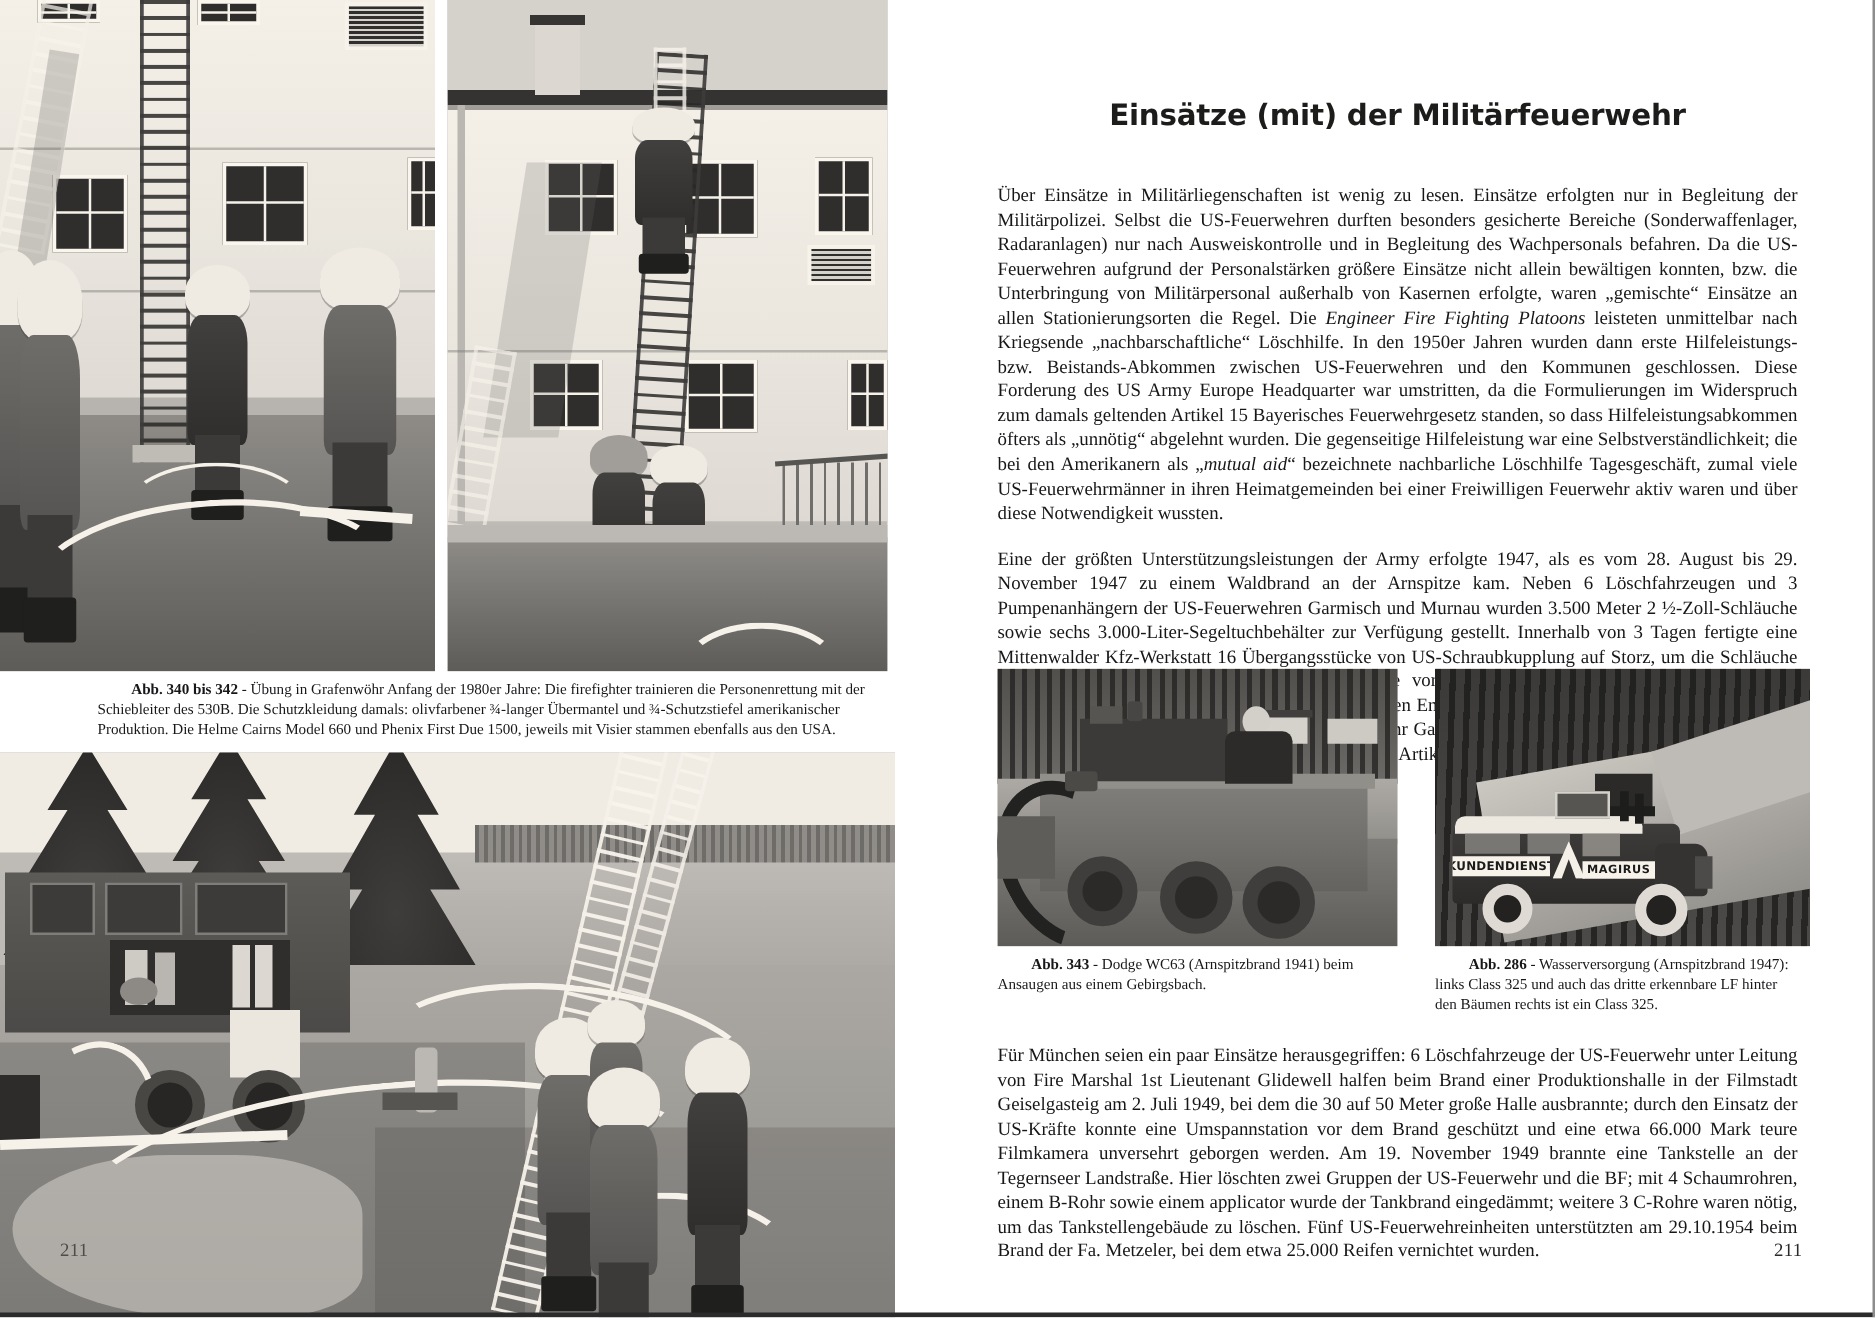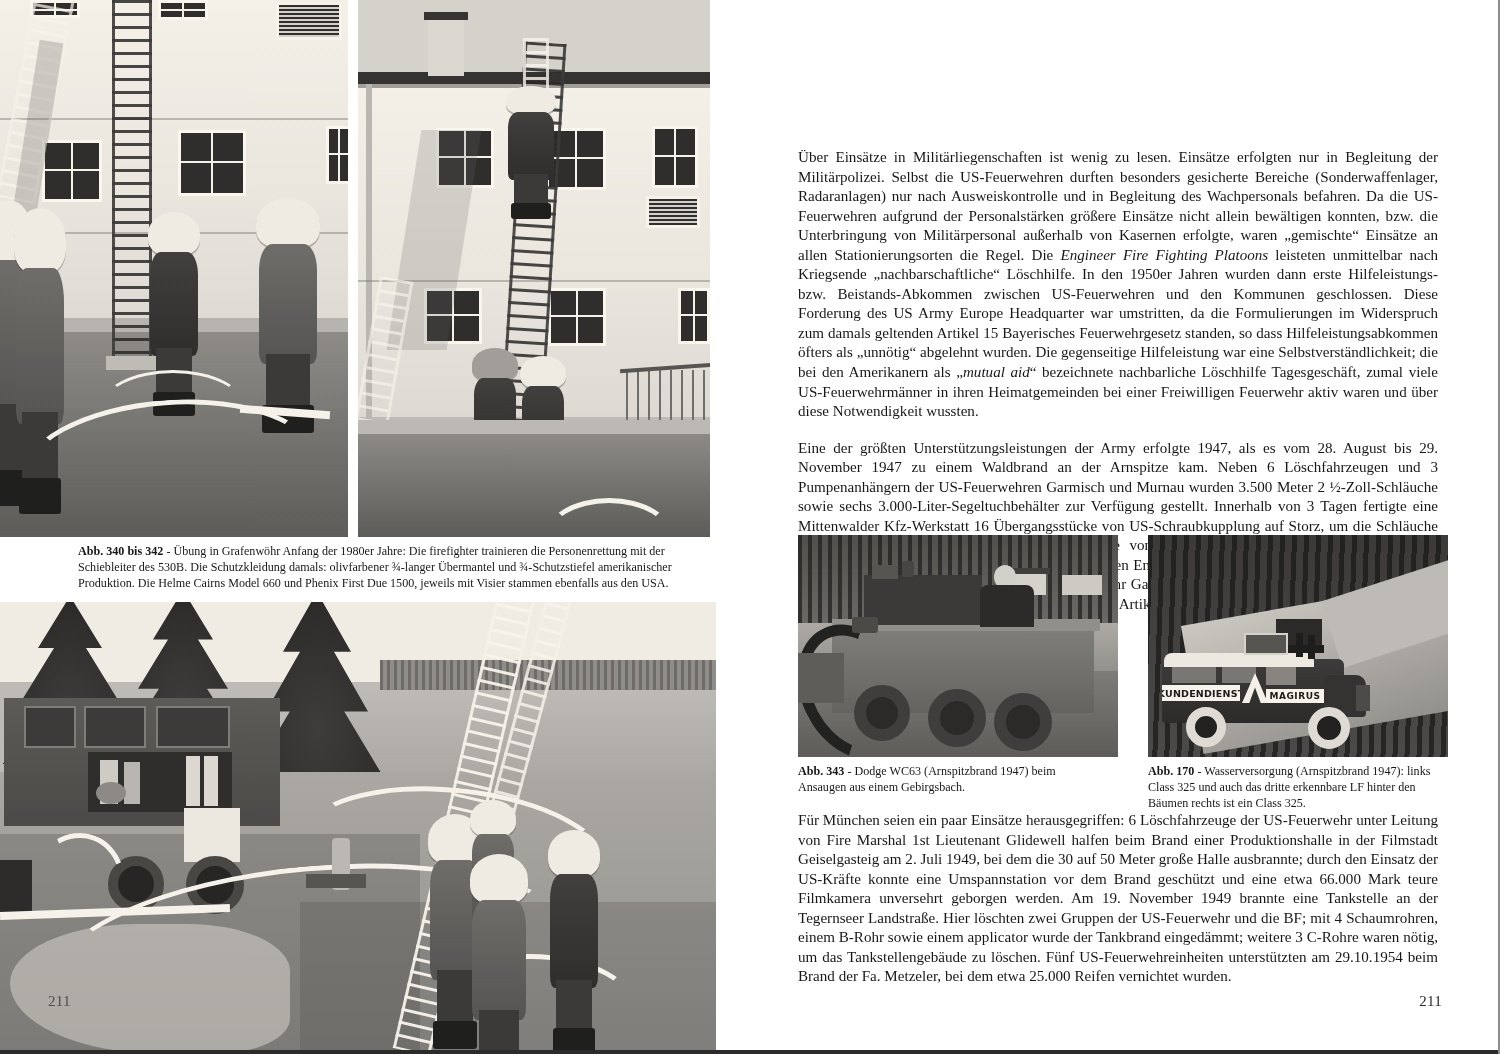--- a/index.html
+++ b/index.html
@@ -174,21 +174,21 @@
   p.body:last-child { margin-bottom: 0; }
 
   .caption {
     position: absolute;
     font-family: "Liberation Serif", serif;
     font-size: 12.1px;
     line-height: 16.1px;
     color: #17171a;
     text-align: left;
   }
-  .caption b { font-weight: bold; }
+  .caption b { font-weight: bold; margin-left: 27px; }
 
   em.ital { font-style: italic; }
 
   
   .van-band {
     position:absolute;
     background:#f0ede5;
     display:flex;
     align-items:center;
     color:#1b1a18;
@@ -387,20 +387,21 @@
     <div class="ff" style="left:548px;top:228px;width:52px;height:220px;">
       <div class="helmet"></div>
         <div class="coat dk"></div>
         <div class="legs"></div>
         <div class="boots"></div>
     </div>
   </div>
 
   <div class="page-num left">211</div>
 
+  <div class="chapter-title">Einsätze (mit) der Militärfeuerwehr</div>
 
   <div class="col" style="left:798px; top:148px; width:640px;">
     <p class="body">
       <span>Über Einsätze in Militärliegenschaften ist wenig zu lesen. Einsätze erfolgten nur in Begleitung der Militärpolizei. Selbst die US-Feuerwehren durften besonders gesicherte Bereiche (Sonderwaffenlager, Radaranlagen) nur nach Ausweiskontrolle und in Begleitung des Wachpersonals befahren. Da die US-Feuerwehren aufgrund der Personalstärken größere Einsätze nicht allein bewältigen konnten, bzw. die Unterbringung von Militärpersonal außerhalb von Kasernen erfolgte, waren „gemischte“ Einsätze an allen Stationierungsorten die Regel. Die </span><em class="ital">Engineer Fire Fighting Platoons</em><span> leisteten unmittelbar nach Kriegsende „nachbarschaftliche“ Löschhilfe. In den 1950er Jahren wurden dann erste Hilfeleistungs- bzw. Beistands-Abkommen zwischen US-Feuerwehren und den Kommunen geschlossen. Diese Forderung des US Army Europe Headquarter war umstritten, da die Formulierungen im Widerspruch zum damals geltenden Artikel 15 Bayerisches Feuerwehrgesetz standen, so dass Hilfeleistungsabkommen öfters als „unnötig“ abgelehnt wurden. Die gegenseitige Hilfeleistung war  eine Selbstverständlichkeit; die bei den Amerikanern als „</span><em class="ital">mutual aid</em><span>“ bezeichnete nachbarliche Löschhilfe Tagesgeschäft, zumal viele US-Feuerwehrmänner in ihren Heimatgemeinden bei einer Freiwilligen Feuerwehr aktiv waren und über diese Notwendigkeit wussten.</span>
     </p>
     <p class="body">Eine der größten Unterstützungsleistungen der Army erfolgte 1947, als es vom 28. August bis 29. November 1947 zu einem Waldbrand an der Arnspitze kam. Neben 6 Löschfahrzeugen und 3 Pumpenanhängern der US-Feuerwehren Garmisch und Murnau wurden 3.500 Meter 2 ½-Zoll-Schläuche sowie sechs 3.000-Liter-Segeltuchbehälter zur Verfügung gestellt. Innerhalb von 3 Tagen fertigte eine Mittenwalder Kfz-Werkstatt 16 Übergangsstücke von US-Schraubkupplung auf Storz, um die Schläuche nutzen zu können. Die Brandbekämpfung wurde von täglich um die 500 Feuerwehrkräften aus Deutschland und Tirol unter heute kaum vorstellbaren Entbehrungen übernommen. Im Anschluss an den Einsatz organisierte der Fire Chief der US-Feuerwehr Garmisch, Captain Taylor, Bier und Zigaretten für die Hilfskräfte – damals absoluter Luxus, denn diese Artikel waren kaum erhältlich.</p>
   </div>
 
   <div class="photo" style="left:798px; top:535px; width:320px; height:222px;">
 
@@ -467,28 +468,28 @@
     <div class="layer" style="left:208px;top:150px;width:14px;height:26px;background:#4b4944;"></div>
 
     <div class="layer" style="left:38px;top:172px;width:40px;height:40px;background:#222120;border-radius:50%;border:9px solid #d9d6ce;box-sizing:border-box;"></div>
     <div class="layer" style="left:160px;top:172px;width:42px;height:42px;background:#222120;border-radius:50%;border:9px solid #d9d6ce;box-sizing:border-box;"></div>
 
     <div class="layer" style="left:148px;top:98px;width:7px;height:24px;background:#1d1c1a;"></div>
     <div class="layer" style="left:160px;top:100px;width:7px;height:24px;background:#1d1c1a;"></div>
   </div>
 
   <div class="caption" style="left:798px; top:763px; width:300px;">
-    <b>Abb. 343</b><span> - </span><span>Dodge WC63 (Arnspitzbrand 1947) beim Ansaugen aus einem Gebirgsbach.</span>
+    <b>Abb. 343</b><span> - </span><span>Dodge WC63 (Arnspitzbrand 1941) beim Ansaugen aus einem Gebirgsbach.</span>
   </div>
 
   <div class="caption" style="left:1148px; top:763px; width:292px;">
-    <b>Abb. 170</b><span> - </span><span>Wasserversorgung (Arnspitzbrand 1947): links Class 325 und auch das dritte erkennbare LF hinter den Bäumen rechts ist ein Class 325.</span>
-  </div>
-
-  <div class="col" style="left:798px; top:811px; width:640px;">
+    <b>Abb. 286</b><span> - </span><span>Wasserversorgung (Arnspitzbrand 1947): links Class 325 und auch das dritte erkennbare LF hinter den Bäumen rechts ist ein Class 325.</span>
+  </div>
+
+  <div class="col" style="left:798px; top:836px; width:640px;">
     <p class="body">Für München seien ein paar Einsätze herausgegriffen: 6 Löschfahrzeuge der US-Feuerwehr unter Leitung von Fire Marshal 1st Lieutenant Glidewell halfen beim Brand einer Produktionshalle in der Filmstadt Geiselgasteig am 2. Juli 1949, bei dem die 30 auf 50 Meter große Halle ausbrannte; durch den Einsatz der US-Kräfte konnte eine Umspannstation vor dem Brand geschützt und eine etwa 66.000 Mark teure Filmkamera unversehrt geborgen werden. Am 19. November 1949 brannte eine Tankstelle an der Tegernseer Landstraße. Hier löschten zwei Gruppen der US-Feuerwehr und die BF; mit 4 Schaumrohren, einem B-Rohr sowie einem applicator wurde der Tankbrand eingedämmt; weitere 3 C-Rohre waren nötig, um das Tankstellengebäude zu löschen. Fünf US-Feuerwehreinheiten unterstützten am 29.10.1954 beim Brand der Fa. Metzeler, bei dem etwa 25.000 Reifen vernichtet wurden.</p>
   </div>
 
   <div class="page-num right">211</div>
 
   <div class="scan-edge-bottom"></div>
   <div class="scan-edge-right"></div>
 </div>
 
 </body></html>

